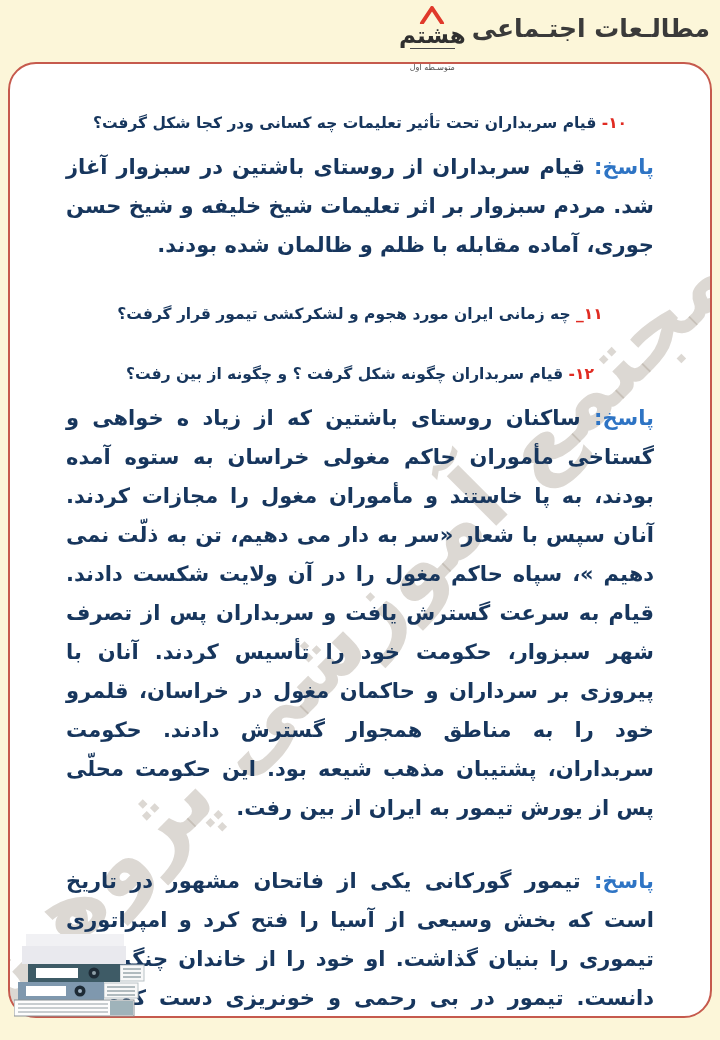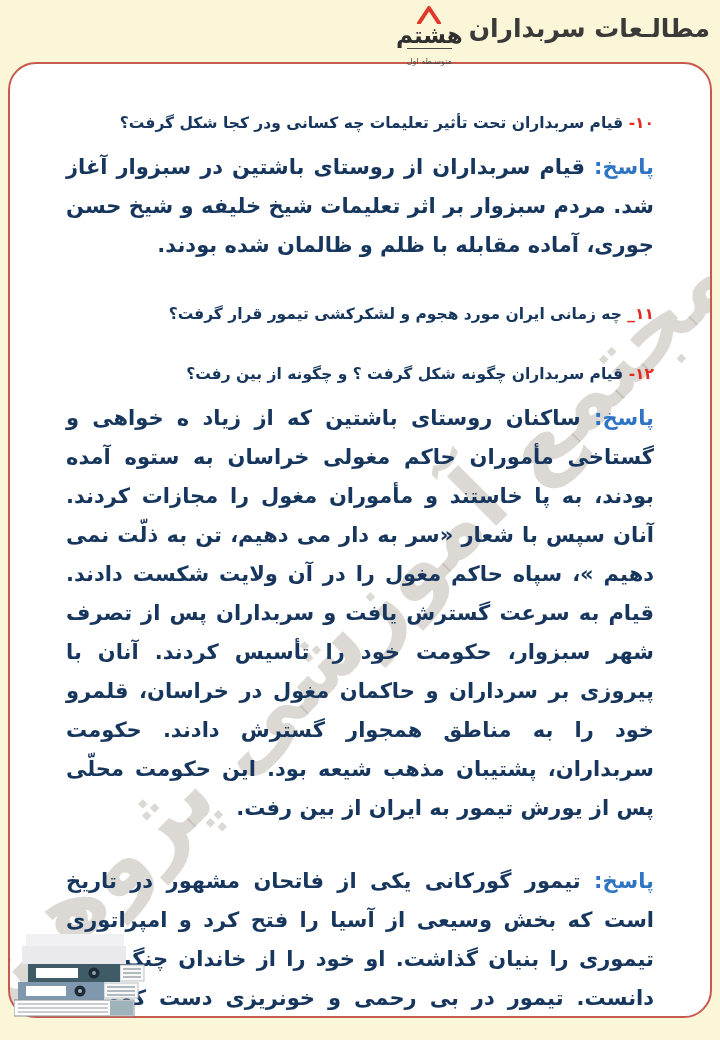--- a/index.html
+++ b/index.html
@@ -38,21 +38,21 @@
   .grade-eight-icon { height: 18px; }
   .grade-word {
     font-size: 23px;
     font-weight: bold;
     color: #2f2f2f;
   }
   .grade-sub {
     font-size: 8px;
     color: #4a4a4a;
     border-top: 1px solid #4a4a4a;
-    padding-top: 9px;
+    padding-top: 15px;
     margin-top: 1px;
     white-space: nowrap;
   }
 
   
   .sheet {
     position: absolute;
     left: 8px; top: 62px;
     width: 704px; height: 956px;
     background: #ffffff;
@@ -83,21 +83,21 @@
     z-index: 1;
     padding: 44px 56px 0 56px;
     direction: rtl;
   }
   .qa-block { margin-bottom: 34px; }
   .question {
     font-size: 15.5px;
     font-weight: bold;
     color: #17365d;
     line-height: 30px;
-    text-align: right;
+    text-align: center;
     margin-bottom: 10px;
   }
   .q-num { color: #e02b22; font-weight: bold; }
   .answer {
     font-size: 21px;
     font-weight: bold;
     color: #17365d;
     line-height: 39px;
     text-align: justify;
   }
@@ -108,21 +108,21 @@
   .books {
     position: absolute;
     left: 14px; bottom: 18px;
     z-index: 2;
   }
 </style>
 </head>
 <body>
 
 <div class="logo">
-  <span class="logo-title">مطالـعات سربداران</span>
+  <span class="logo-title">مطالـعات اجتـماعی</span>
   <span class="grade-block">
     <span class="grade-eight-icon">
       <svg width="26" height="18" viewBox="0 0 26 18">
         <polyline points="3,17 13,2 23,17" fill="none" stroke="#e0392b" stroke-width="4" stroke-linecap="round" stroke-linejoin="round"></polyline>
       </svg>
     </span>
     <span class="grade-word">هشتم</span>
     <span class="grade-sub">متوسـطه اول</span>
   </span>
 </div>

